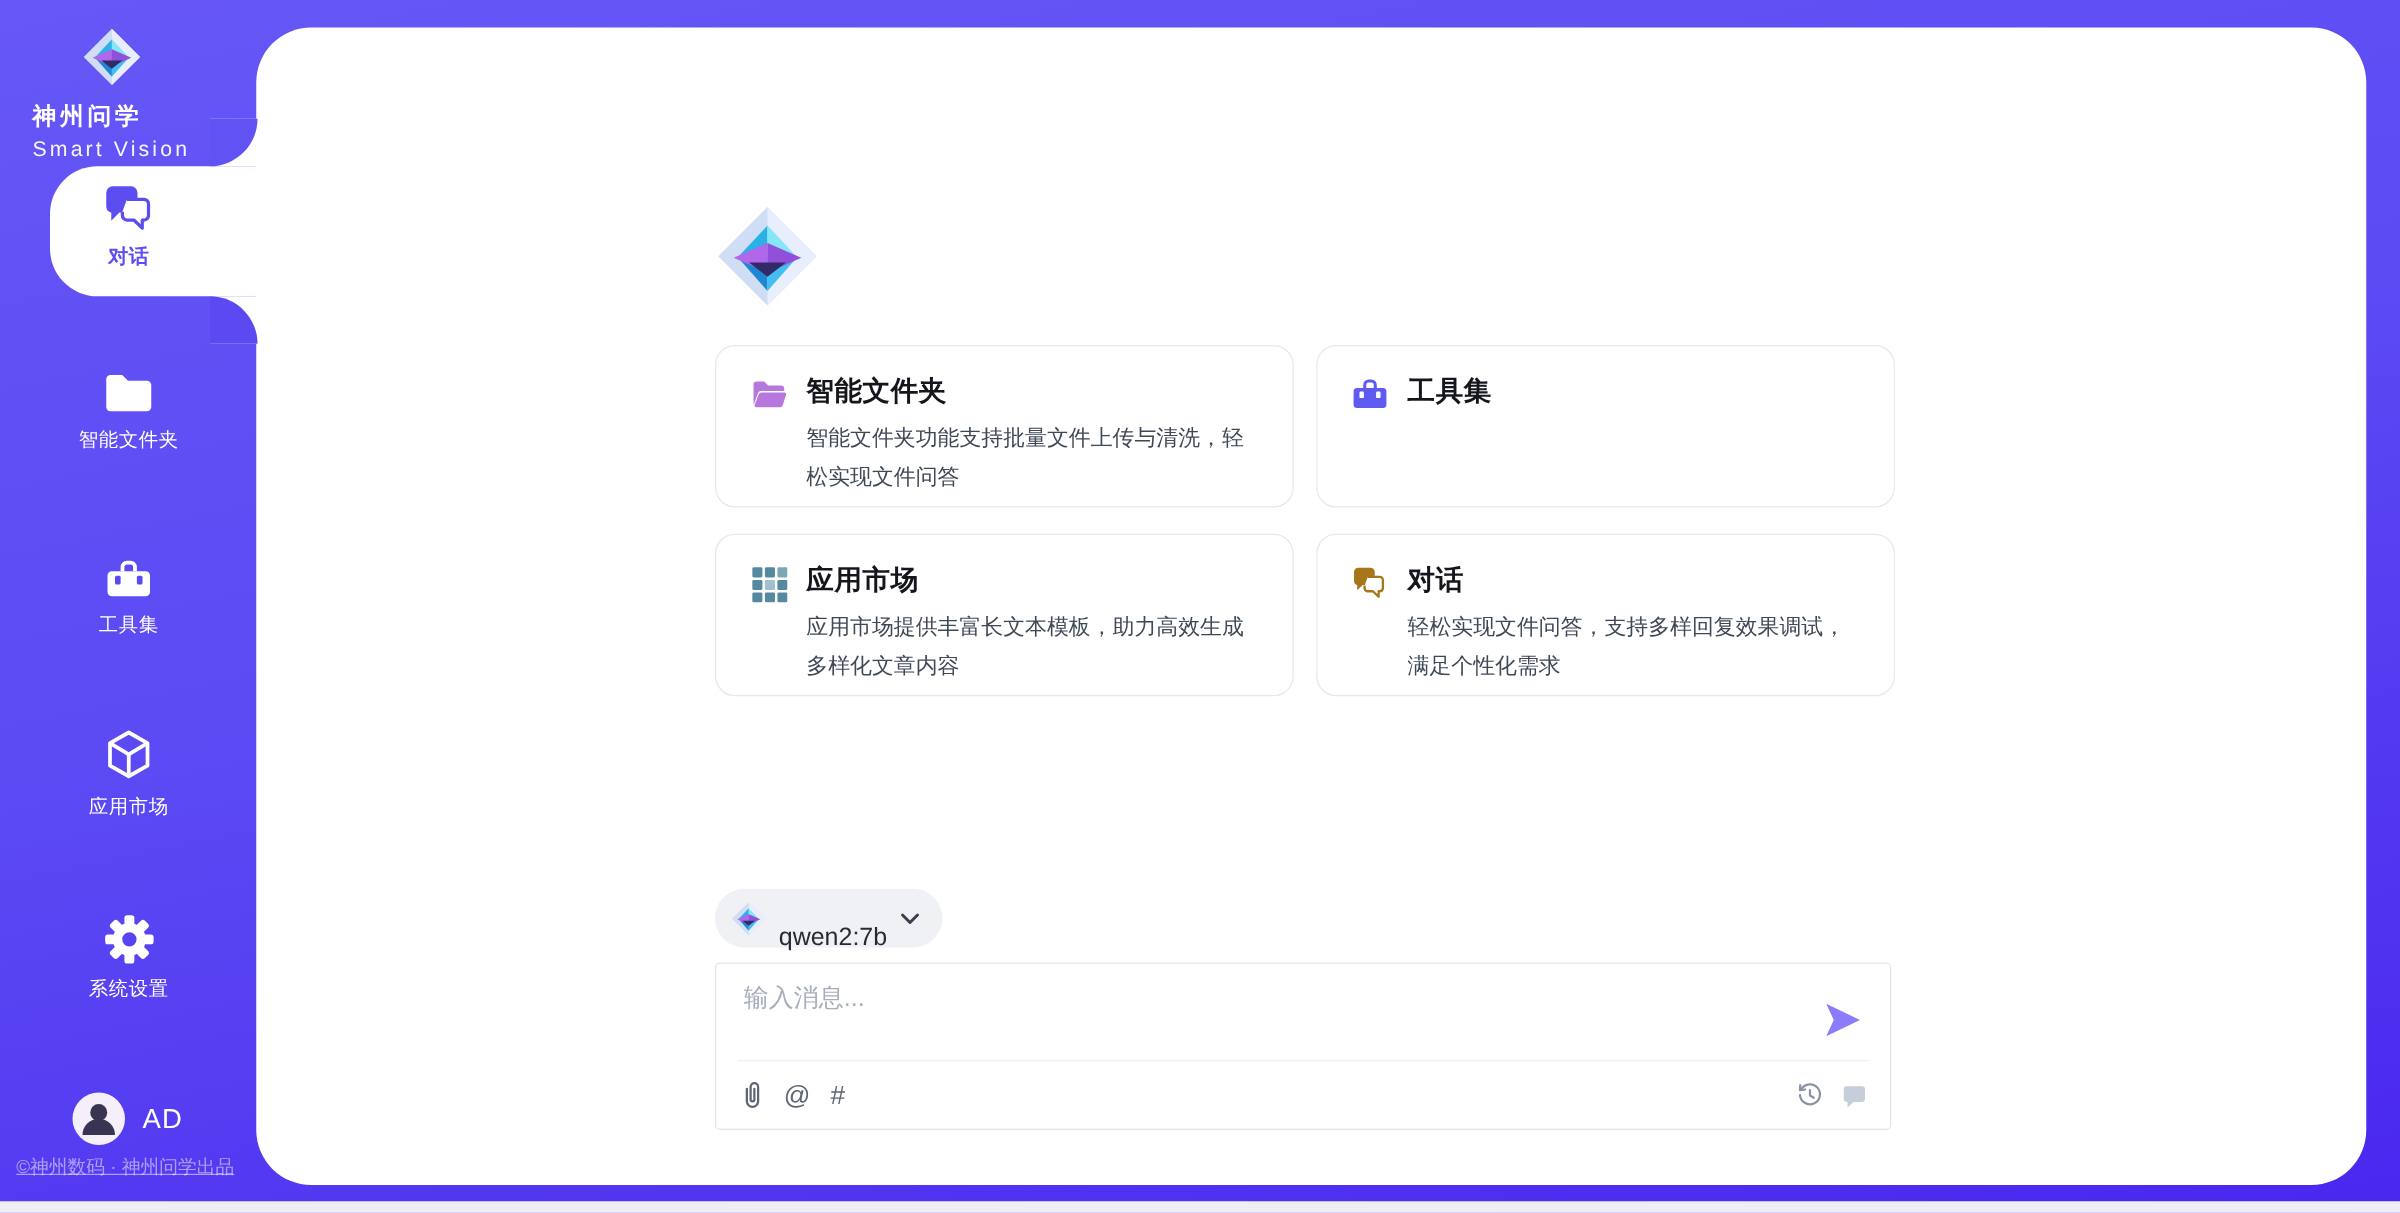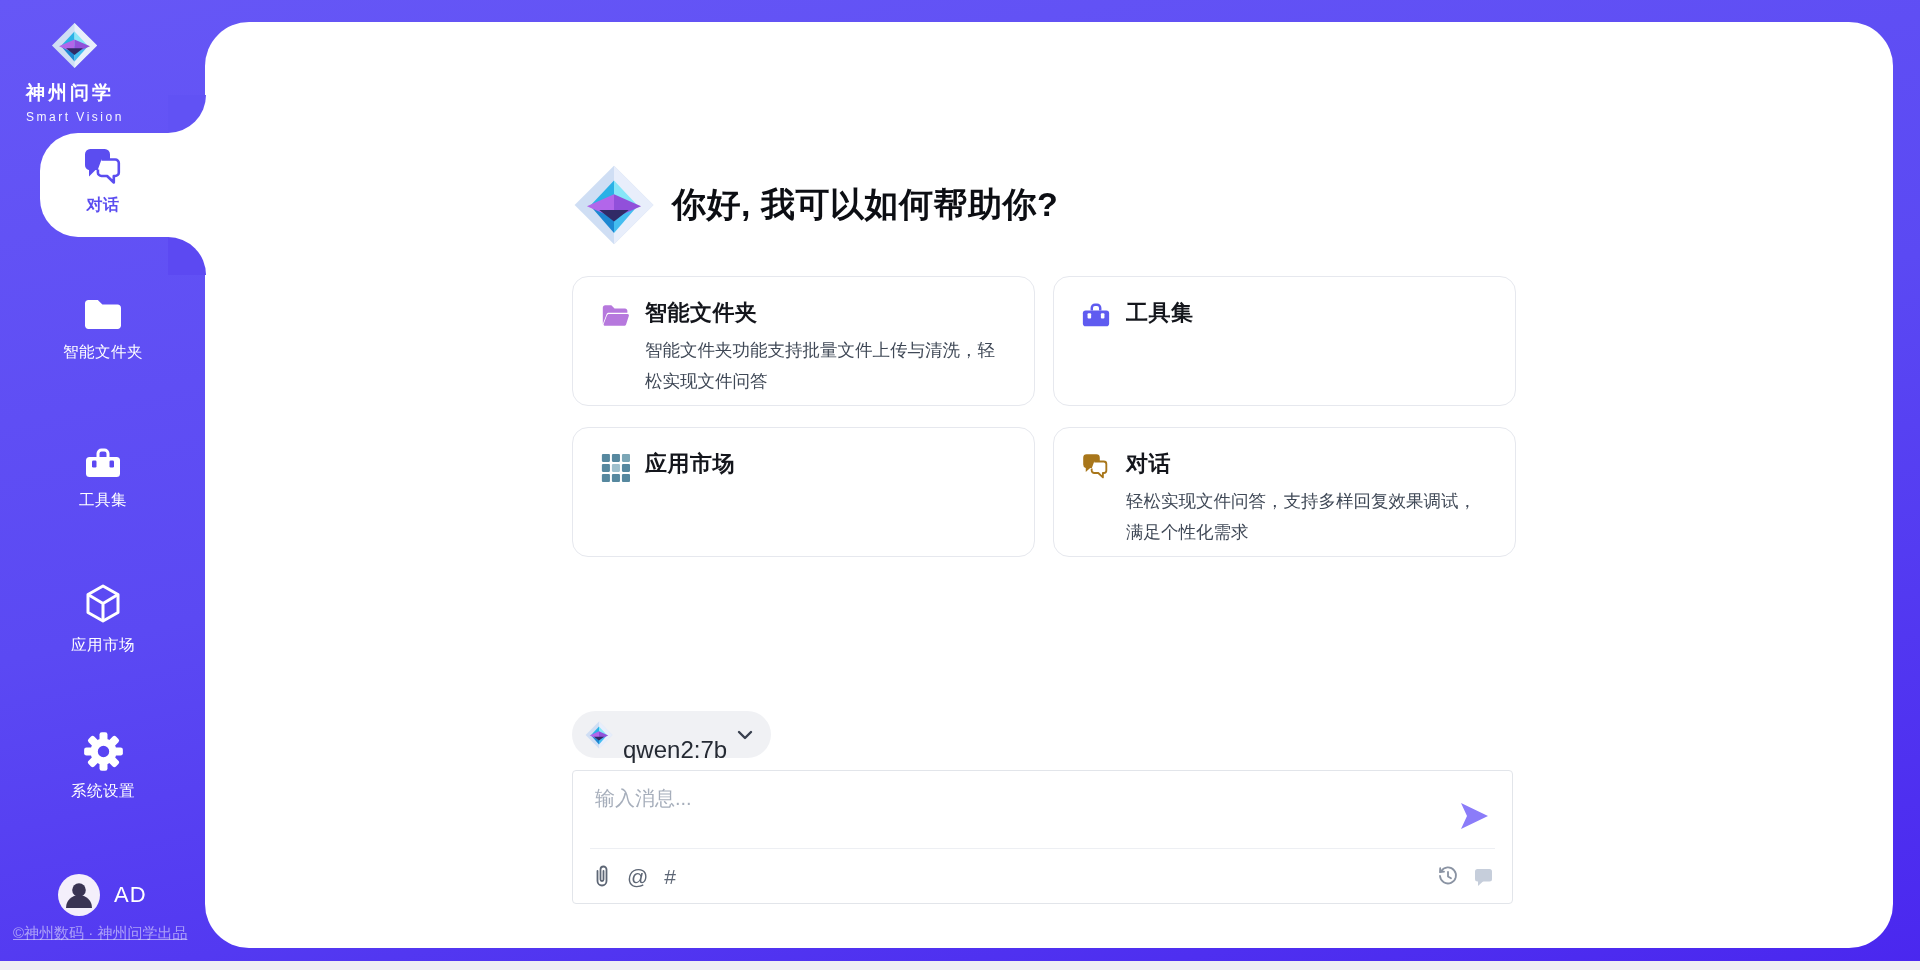--- a/index.html
+++ b/index.html
@@ -7,21 +7,21 @@
   #stage { position:relative; width:1920px; height:970px; overflow:hidden;
            background:linear-gradient(168deg,#6657f6 0%,#5b49f3 48%,#4a27ef 100%); }
 
   
   .main-panel { position:absolute; left:205px; top:22px; width:1688px; height:926px;
                 background:#fff; border-radius:44px; }
 
   
   .brand { position:absolute; left:26px; top:22px; display:flex; align-items:center; gap:11px; color:#fff;flex-direction:column; }
   .brand-name { font-size:19px; font-weight:700; letter-spacing:3px; }
-  .brand-sub  { font-size:12px; letter-spacing:2.5px; margin-top:4px; opacity:.95; }
+  .brand-sub  { font-size:17px; letter-spacing:2.5px; margin-top:4px; opacity:.95; }
 
   .active-tab { position:absolute; left:40px; top:133px; width:166px; height:104px;
                 background:#fff; border-radius:38px 0 0 38px; }
   .fillet { position:absolute; left:168px; width:38px; height:38px; background:#fff; }
   .fillet.top { top:95px; } .fillet.bottom { top:237px; }
   .fillet.top::after, .fillet.bottom::after { content:""; position:absolute; inset:0; }
   .fillet.top::after    { background:#6152f4; border-bottom-right-radius:40px; }
   .fillet.bottom::after { background:#5c49f2; border-top-right-radius:40px; }
 
   .nav-item { position:absolute; left:0; width:206px; display:flex; flex-direction:column;
@@ -45,21 +45,21 @@
   .card { background:#fff; border:1px solid #e6e8ee; border-radius:16px;
           padding:21px 24px 0 27px; display:flex; gap:15px; cursor:pointer; }
   .card-icon { width:30px; flex:none; padding-top:3px; }
   .card-title { font-size:22px; font-weight:700; color:#14161c; letter-spacing:.5px; }
   .card-desc { margin-top:7px; font-size:17.5px; line-height:31px; color:#3f4856; }
 
   
   .model-pill { position:absolute; left:572px; top:711px; height:47px; display:inline-flex;
                 align-items:center; gap:10px; padding:0 18px 0 13px; background:#f0f1f4;
                 border-radius:24px; cursor:pointer; }
-  .model-name { font-size:24px; color:#252a33; font-weight:500;margin-top:31px; }
+  .model-name { font-size:20px; color:#252a33; font-weight:500;margin-top:31px; }
 
   .input-box { position:absolute; left:572px; top:770px; width:941px; height:134px;
                background:#fff; border:1.5px solid #e2e5ea; border-radius:4px; }
   .input-box textarea { position:absolute; left:22px; top:14px; width:850px; height:58px;
                border:0; outline:0; resize:none; background:transparent; font-family:inherit;
                font-size:20px; color:#333; }
   .input-box textarea::placeholder { color:#a6aebb; }
   .send-btn { position:absolute; right:22px; top:30px; width:32px; height:30px; cursor:pointer; }
   .input-divider { position:absolute; left:17px; right:17px; top:77px; height:1px; background:#edeff3; }
   .tool-row { position:absolute; left:20px; right:18px; top:88px; height:34px;
@@ -178,21 +178,20 @@
   </div>
 
   <div class="side-footer">©神州数码 · 神州问学出品</div>
 
   <div class="hero">
     <span>
       <svg width="82" height="84" viewBox="0 0 100 100">
           <use href="#logo-diamond"></use>
         </svg>
     </span>
-    <span class="hero-title">你好, 我可以如何帮助你?</span>
   </div>
 
   <div class="cards">
 
     <div class="card">
       <span class="card-icon">
         <svg width="30" height="30" viewBox="0 0 32 32" fill="#b678dd">
           <path d="M3 7c0-1.4 1.1-2.5 2.5-2.5h6.6l3.4 3.4h11.2c1.4 0 2.5 1.1 2.5 2.5v2.1H9.3c-1.1 0-2.1.7-2.4 1.8L3 24.6z"></path>
           <path d="M9.8 13.8h19.6c1 0 1.7.95 1.4 1.9l-2.9 9c-.3 1-1.3 1.8-2.4 1.8H5.3c-1 0-1.7-.95-1.4-1.9l3.5-9.1c.33-1 1.3-1.7 2.4-1.7z"></path>
         </svg>
@@ -226,20 +225,21 @@
           <rect x="2" y="12.7" width="8.6" height="8.6" rx="1.2"></rect>
           <rect x="12.7" y="12.7" width="8.6" height="8.6" rx="1.2" fill="#9fc0cd"></rect>
           <rect x="23.4" y="12.7" width="8.6" height="8.6" rx="1.2"></rect>
           <rect x="2" y="23.4" width="8.6" height="8.6" rx="1.2"></rect>
           <rect x="12.7" y="23.4" width="8.6" height="8.6" rx="1.2"></rect>
           <rect x="23.4" y="23.4" width="8.6" height="8.6" rx="1.2"></rect>
         </svg>
       </span>
       <span>
         <div class="card-title">应用市场</div>
+        <div class="card-desc">应用市场提供丰富长文本模板，助力高效生成多样化文章内容</div>
       </span>
     </div>
 
     <div class="card">
       <span class="card-icon">
         <svg width="30" height="30" viewBox="0 0 34 34">
           <path d="M2.5 6.4A3.9 3.9 0 0 1 6.4 2.5h11A3.9 3.9 0 0 1 21.3 6.4v7.9a3.9 3.9 0 0 1-3.9 3.9h-7l-5 4.6v-4.6h-.1a3.9 3.9 0 0 1-2.8-3.9z" fill="#a8761a"></path>
           <path d="M15 10.8h10.8a2.9 2.9 0 0 1 2.9 2.9v7.2a2.9 2.9 0 0 1-2.9 2.9h-1v5l-5.2-5h-4.6a2.9 2.9 0 0 1-2.9-2.9v-2.3" fill="#fff" stroke="#a8761a" stroke-width="2.1" stroke-linejoin="round"></path>
         </svg>
       </span>

